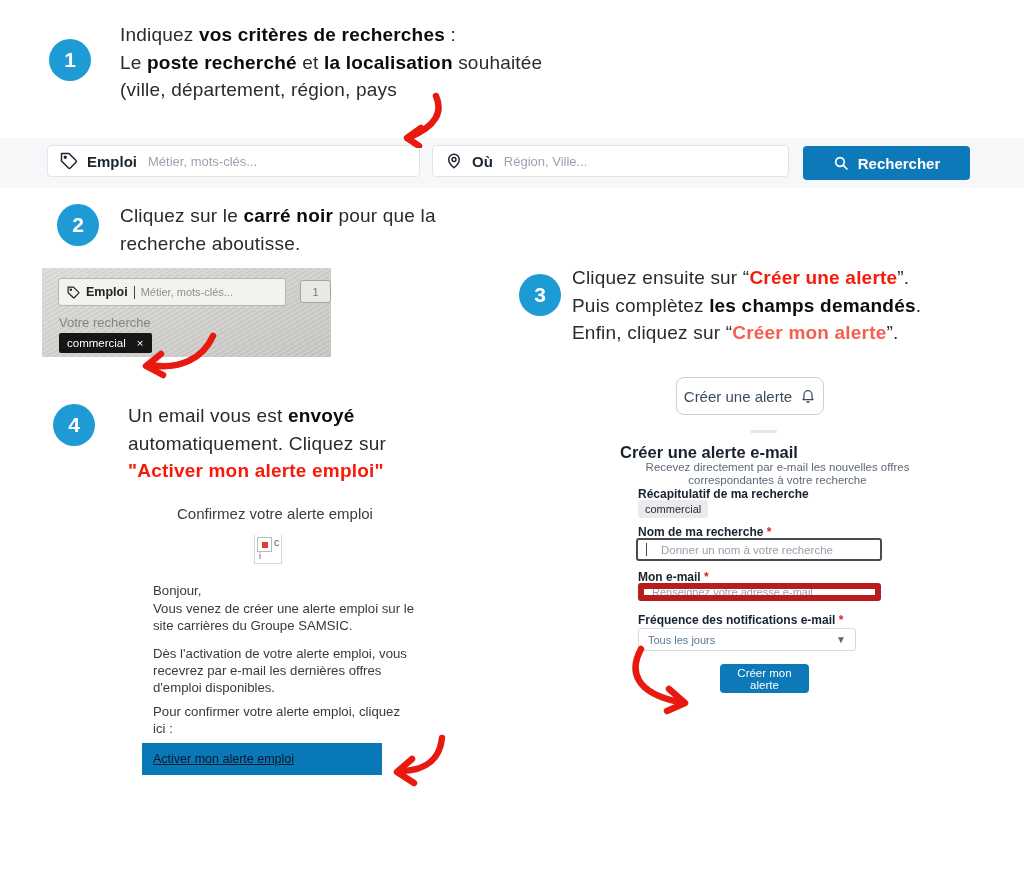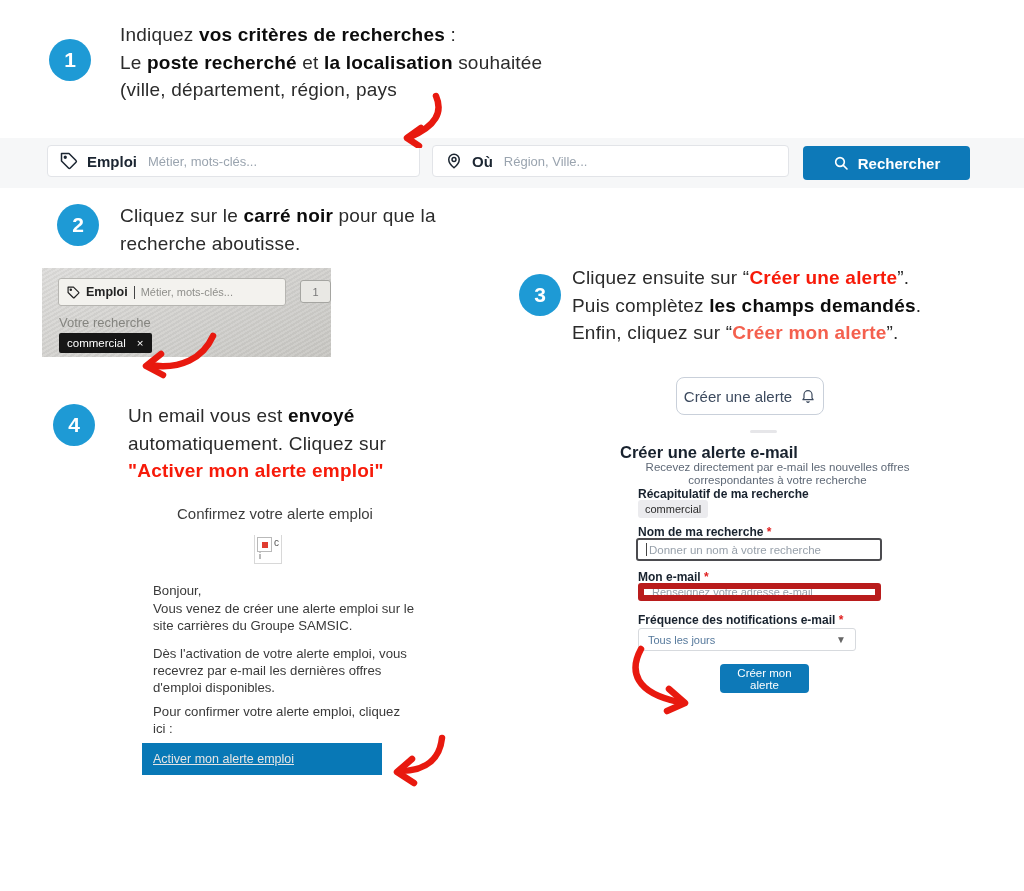--- a/index.html
+++ b/index.html
@@ -59,21 +59,21 @@
          font-weight:700;color:#18222e;}
   .fsub{position:absolute;left:620px;width:315px;text-align:center;font-size:11.5px;color:#5e6876;}
   .fs1{top:461px;} .fs2{top:474px;}
   .flabel{position:absolute;font-size:12px;font-weight:700;color:#18222e;white-space:nowrap;}
   .req{color:#e02020;font-weight:700;}
   .recap-label{left:638px;top:487px;}
   .recap-tag{position:absolute;left:638px;top:500px;background:#ebebee;border-radius:3px;font-size:11px;
          color:#2b2b2b;padding:3px 7px;}
   .nlabel{left:638px;top:525px;} .elabel{left:638px;top:570px;} .qlabel{left:638px;top:613px;}
   .minput{position:absolute;background:#fff;box-sizing:border-box;display:flex;align-items:center;
-         gap:2px;padding:0 8px;border-radius:3px;}
+         gap:14px;padding:0 8px;border-radius:3px;}
   .input1{left:636px;top:538px;width:246px;height:23px;border:2px solid #4b4b4f;}
   .iph{font-size:11.5px;color:#97a0aa;white-space:nowrap;}
   .input2{left:638px;top:583px;width:243px;height:18px;border:6px solid #b91c1c;font-size:11px;
          color:#333;outline:none;font-family:inherit;}
   .input2::placeholder{color:#97a0aa;}
   .fselect{position:absolute;left:638px;top:628px;width:218px;height:23px;border:1px solid #d7dade;
          border-radius:3px;background:#fff;display:flex;align-items:center;justify-content:space-between;
          padding:0 9px;box-sizing:border-box;cursor:pointer;}
   .fselect .val{font-size:11px;color:#56799c;}
   .chev{color:#666;font-size:10px;}
@@ -89,21 +89,21 @@
         display:flex;align-items:center;justify-content:center;}
   .bi-dot{width:6px;height:6px;background:#e03c31;}
   .bi-top{position:absolute;left:19px;top:2px;font-size:10px;color:#555;}
   .bi-bot{position:absolute;left:4px;top:16px;font-size:9px;color:#555;}
   .eline{position:absolute;left:153px;font-size:13.2px;color:#3a3a3a;white-space:nowrap;}
   .el0{top:583px;} .el1{top:601px;} .el2{top:618px;}
   .el3{top:646px;} .el4{top:663px;} .el5{top:680px;}
   .el6{top:704px;} .el7{top:721px;}
   .ebanner{position:absolute;left:142px;top:743px;width:240px;height:32px;background:#0878b6;
         display:flex;align-items:center;padding:0 11px;box-sizing:border-box;}
-  .elink{font-size:12.5px;color:#e5e5e5;text-decoration:underline;cursor:pointer;}
+  .elink{font-size:12.5px;color:#0f172a;text-decoration:underline;cursor:pointer;}
 
   .arrow{position:absolute;}
   .a1{left:386px;top:92px;} .a2{left:133px;top:330px;} .a3{left:627px;top:645px;} .a4{left:386px;top:733px;}
 </style>
 </head>
 <body>
 
 <div id="canvas">
 
   <div class="circle c1">1</div>

